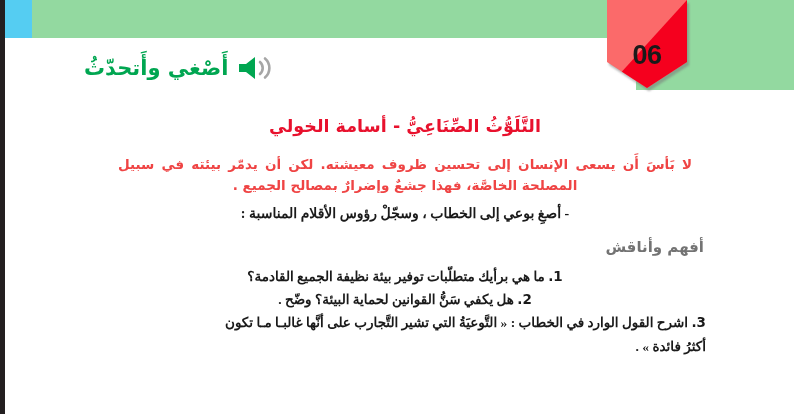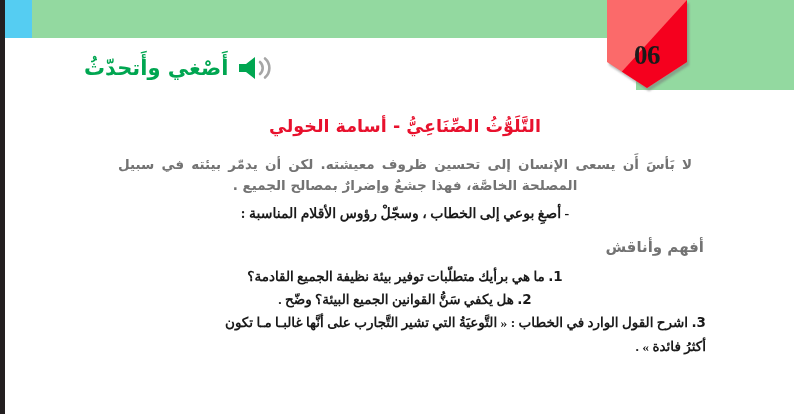--- a/index.html
+++ b/index.html
@@ -113,21 +113,21 @@
     right: 107px;
     top: 0;
     width: 80px;
     height: 88px;
     z-index: 6;
     display: flex;
     align-items: flex-end;
     justify-content: center;
     padding-bottom: 17px;
     color: #1a1a1a;
-    font-family: Liberation Serif, serif;
+    font-family: Liberation Sans, sans-serif;
     font-weight: bold;
     font-size: 27px;
     letter-spacing: -0.5px;
     pointer-events: none;
   }
 
   
   .content {
     position: absolute;
     left: 8px;
@@ -144,21 +144,21 @@
     color: #e8112d;
     font-family: "DejaVu Sans", "Liberation Sans", sans-serif;
     font-weight: bold;
     font-size: 17.5px;
     text-align: center;
     margin-top: 18px;
     direction: rtl;
   }
 
   .excerpt {
-    color: #737373;
+    color: #ef4444;
     font-family: "DejaVu Sans", "Liberation Sans", sans-serif;
     font-weight: bold;
     font-size: 13.5px;
     line-height: 1.55;
     text-align: justify;
     text-align-last: center;
     margin-top: 18px;
     padding: 0 14px;
     direction: rtl;
   }
@@ -255,21 +255,21 @@
 
     <div class="subsection-heading">أفهم وأناقش</div>
 
     <ol class="question-list">
       <li class="question-item">
         <span class="q-num">1.</span>
         <span>ما هي برأيك متطلّبات توفير بيئة نظيفة الجميع القادمة؟</span>
       </li>
       <li class="question-item">
         <span class="q-num">2.</span>
-        <span>هل يكفي سَنُّ القوانين الجميع البيئة؟ وضّح .</span>
+        <span>هل يكفي سَنُّ القوانين لحماية البيئة؟ وضّح .</span>
       </li>
       <li class="question-item q3">
         <span class="q-num">3.</span>
         <span>اشرح القول الوارد في الخطاب : « التَّوعيَةُ التي تشير التَّجارب على أنَّها غالبـا مـا تكون</span>
         <span class="q3-tail">أكثرُ فائدة » .</span>
       </li>
     </ol>
 
   </div>
 </div>

